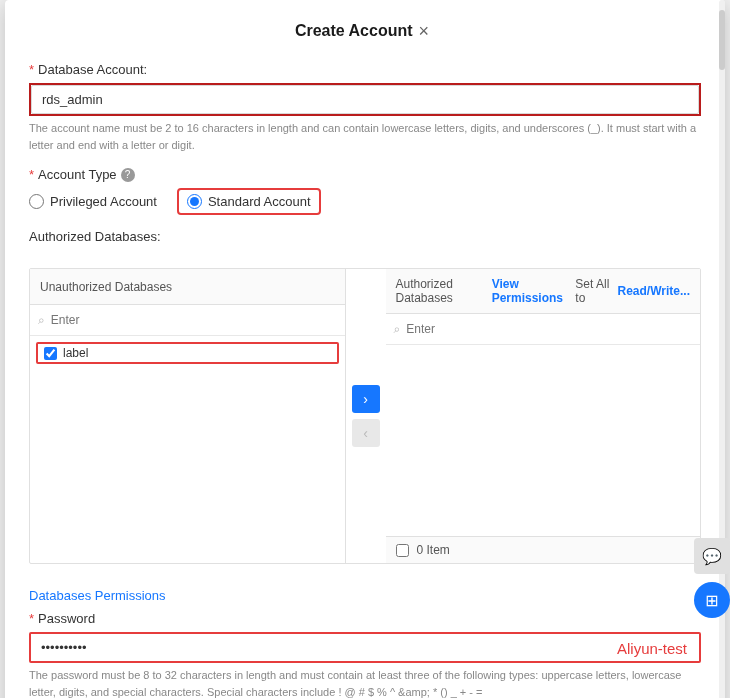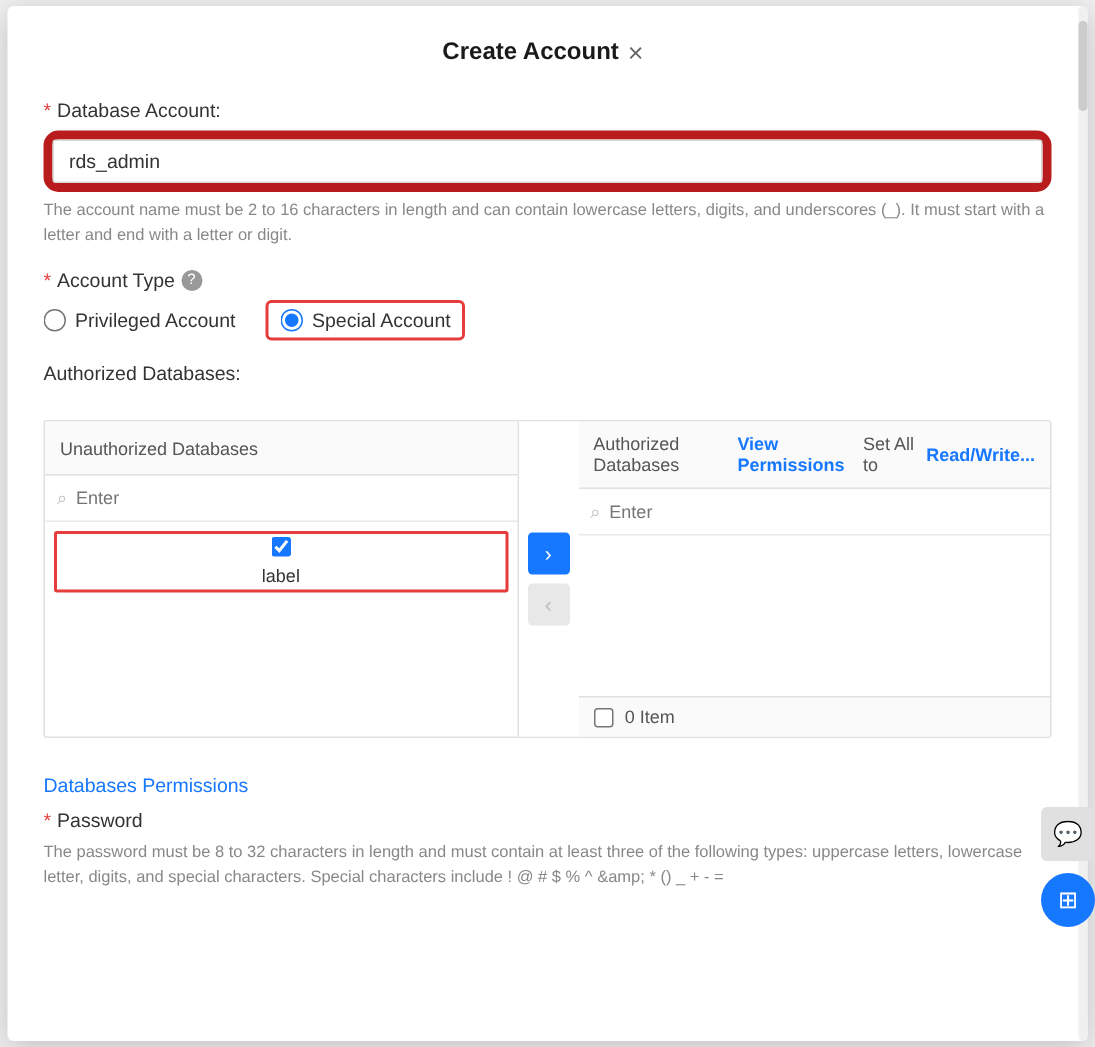--- a/index.html
+++ b/index.html
@@ -70,22 +70,22 @@
     .text-input {
       width: 100%;
       border: 1px solid #d9d9d9;
       border-radius: 2px;
       padding: 6px 10px;
       font-size: 13px;
       outline: none;
       color: #333;
     }
     .input-with-border {
-      border: 6px solid #b91c1c;
-      border-radius: 10px;
+      border: 2px solid #b91c1c;
+      border-radius: 0;
       text-decoration: underline;
     }
     .hint-text {
       font-size: 11px;
       color: #888;
       margin-top: 4px;
       line-height: 1.5;
     }
     .radio-group {
       display: flex;
@@ -115,21 +115,21 @@
       font-size: 13px;
       color: #333;
       margin-bottom: 24px;
     }
     .db-transfer-container {
       display: flex;
       gap: 0;
       align-items: stretch;
       border: 1px solid #e0e0e0;
       border-radius: 2px;
-      height: 212px;
+      height: 296px;
     }
     .db-panel {
       flex: 1;
       border: none;
       display: flex;
       flex-direction: column;
     }
     .db-panel-header {
       background: #fafafa;
       border-bottom: 1px solid #e0e0e0;
@@ -169,27 +169,26 @@
       color: #bbb;
       font-size: 12px;
     }
     .db-list {
       flex: 1;
       overflow-y: auto;
       padding: 6px;
     }
     .db-item {
       display: flex;
-      align-items: center;
+      align-items: flex-end;
       gap: 6px;
       padding: 4px 6px;
       font-size: 12px;
       color: #333;
       cursor: pointer;
-      flex-direction: column;
     }
     .db-item input[type="checkbox"] {
       width: 13px;
       height: 13px;
       accent-color: #1677ff;
     }
     .db-item-highlighted {
       border: 2px solid #e63c3c;
       border-radius: 2px;
       padding: 2px 6px;
@@ -356,21 +355,21 @@
       <span>Account Type</span>
       <span class="help-icon">?</span>
     </div>
     <div class="radio-group">
       <label class="radio-label">
         <input type="radio" name="account_type" style="">
         <span>Privileged Account</span>
       </label>
       <label class="radio-label radio-highlighted">
         <input type="radio" name="account_type" checked="" style="">
-        <span>Special Account</span>
+        <span>Standard Account</span>
       </label>
     </div>
   </div>
 
   
   <div class="form-group">
     <div class="section-title">Authorized Databases:</div>
     <div class="db-transfer-container">
 
       <div class="db-panel db-panel-left">
@@ -416,20 +415,24 @@
   </div>
 
   
   <a class="customize-link">Databases Permissions</a>
 
   
   <div class="form-group">
     <div class="form-label">
       <span class="required-star">*</span>
       <span>Password</span>
+    </div>
+    <div class="password-input-wrap">
+      <input class="password-input" type="password" value="••••••••••" style="">
+      <span class="password-placeholder-text">Aliyun-test</span>
     </div>
     <div class="hint-text">The password must be 8 to 32 characters in length and must contain at least three of the following types: uppercase letters, lowercase letter, digits, and special characters. Special characters include ! @ # $ % ^ &amp;amp; * () _ + - =</div>
   </div>
 </div>
 
 <div class="sidebar-icon">
   <button class="sidebar-btn sidebar-btn-gray">
     <span>💬</span>
   </button>
   <button class="sidebar-btn sidebar-btn-blue">

